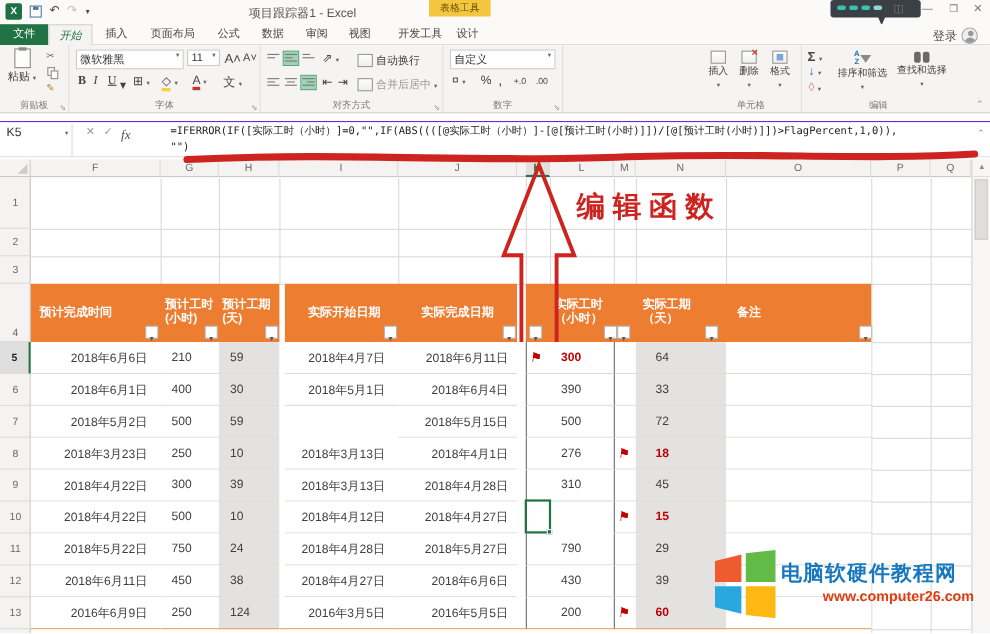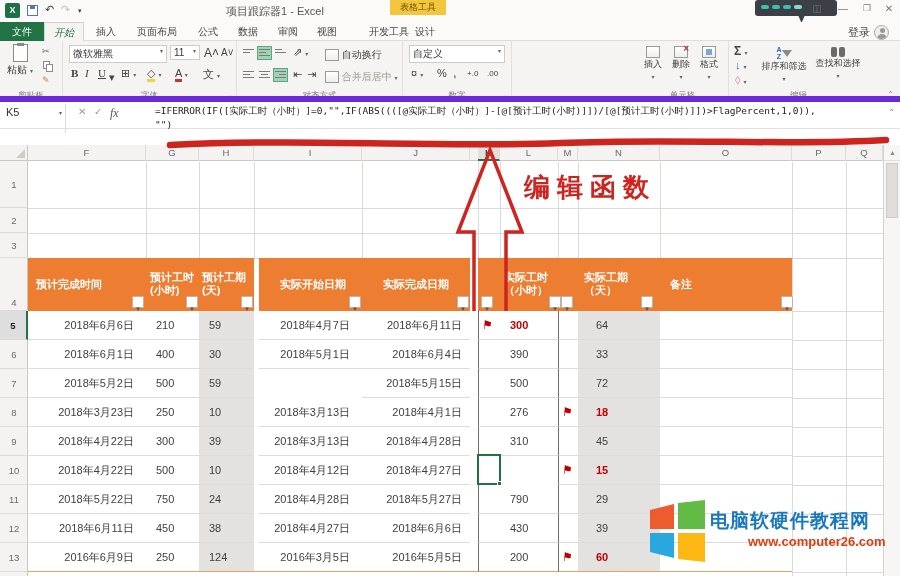--- a/index.html
+++ b/index.html
@@ -55,21 +55,21 @@
   .grid-ic.grn::after { content:""; position:absolute; left:2px; top:2px; width:4px; height:8px; background:#8fc08f; }
   .stackbtn { position:absolute; width:46px; text-align:center; font-size:9px; color:#3f3f3f; }
   .sigma { font-size:12px; color:#444; font-weight:bold; }
   .binoc { display:inline-block; position:relative; width:16px; height:10px; vertical-align:middle; }
   .binoc i { position:absolute; top:0; width:6px; height:10px; background:#6a6a6a; border-radius:2px; }
   .funnel { display:inline-block; width:0; height:0; border-left:5px solid transparent; border-right:5px solid transparent; border-top:7px solid #8a8a8a; vertical-align:middle; }
   .az { display:inline-block; font-size:7px; color:#2b6cb0; font-weight:bold; line-height:7px; vertical-align:middle; }
   .collapse-ch { position:absolute; right:6px; bottom:3px; font-size:8px; color:#8a8a8a; }
 
   
-  #fbar { position:absolute; left:0; top:96px; width:900px; height:33px; background:#fff; border-top:6px solid #6d28d9; border-bottom:1px solid #e4e1dd; }
+  #fbar { position:absolute; left:0; top:110px; width:900px; height:33px; background:#fff; border-top:1px solid #6d28d9; border-bottom:1px solid #e4e1dd; }
   #namebox { position:absolute; left:2px; top:2px; width:64px; height:29px; border-right:1px solid #ddd9d4; font-size:11px; color:#333; padding:2px 4px; }
   #namebox .dd { position:absolute; right:3px; top:5px; }
   .fxstrip { position:absolute; top:4px; font-size:10px; color:#9a9a9a; }
   .fxit { font-family:"Liberation Serif","DejaVu Serif",serif; font-style:italic; font-size:12px; color:#555; }
   #ftext { position:absolute; left:155px; top:2px; width:722px; height:30px; font-family:"DejaVu Sans Mono","Liberation Mono",monospace; font-size:9.5px; color:#222; line-height:14px; white-space:nowrap; overflow:hidden; }
   .fbar-exp { position:absolute; right:5px; top:6px; font-size:8px; color:#888; }
 
   
   #sheet { position:absolute; left:0; top:145px; width:900px; height:431px; background:#fff; }
   #colstrip { position:absolute; left:28px; top:0; width:855px; height:16px; background:#f4f3f1; border-bottom:1px solid #cbc8c4; }
@@ -148,21 +148,21 @@
 <div id="tabrow">
   <div id="tabs">
         <div class="tab file" style="left: 0px; width: 44px;">文件</div>
         <div class="tab active" style="left: 44px; width: 40px; font-style: italic;">开始</div>
         <div class="tab" style="left: 86px; width: 40px;">插入</div>
         <div class="tab" style="left: 126px; width: 62px;">页面布局</div>
         <div class="tab" style="left: 188px; width: 40px;">公式</div>
         <div class="tab" style="left: 228px; width: 40px;">数据</div>
         <div class="tab" style="left: 268px; width: 40px;">审阅</div>
         <div class="tab" style="left: 308px; width: 38px;">视图</div>
-        <div class="tab" style="left: 360px; width: 58px;">开发工具</div>
+        <div class="tab" style="left: 344px; width: 58px; text-align: right;">开发工具</div>
         <div class="tab" style="left: 404px; width: 42px;">设计</div>
       </div>
   <div class="signin" style="left:848px;">登录</div>
   <div class="avatar">
         <i></i>
         <u></u>
       </div>
 </div>
 
 <div id="ribbon">

